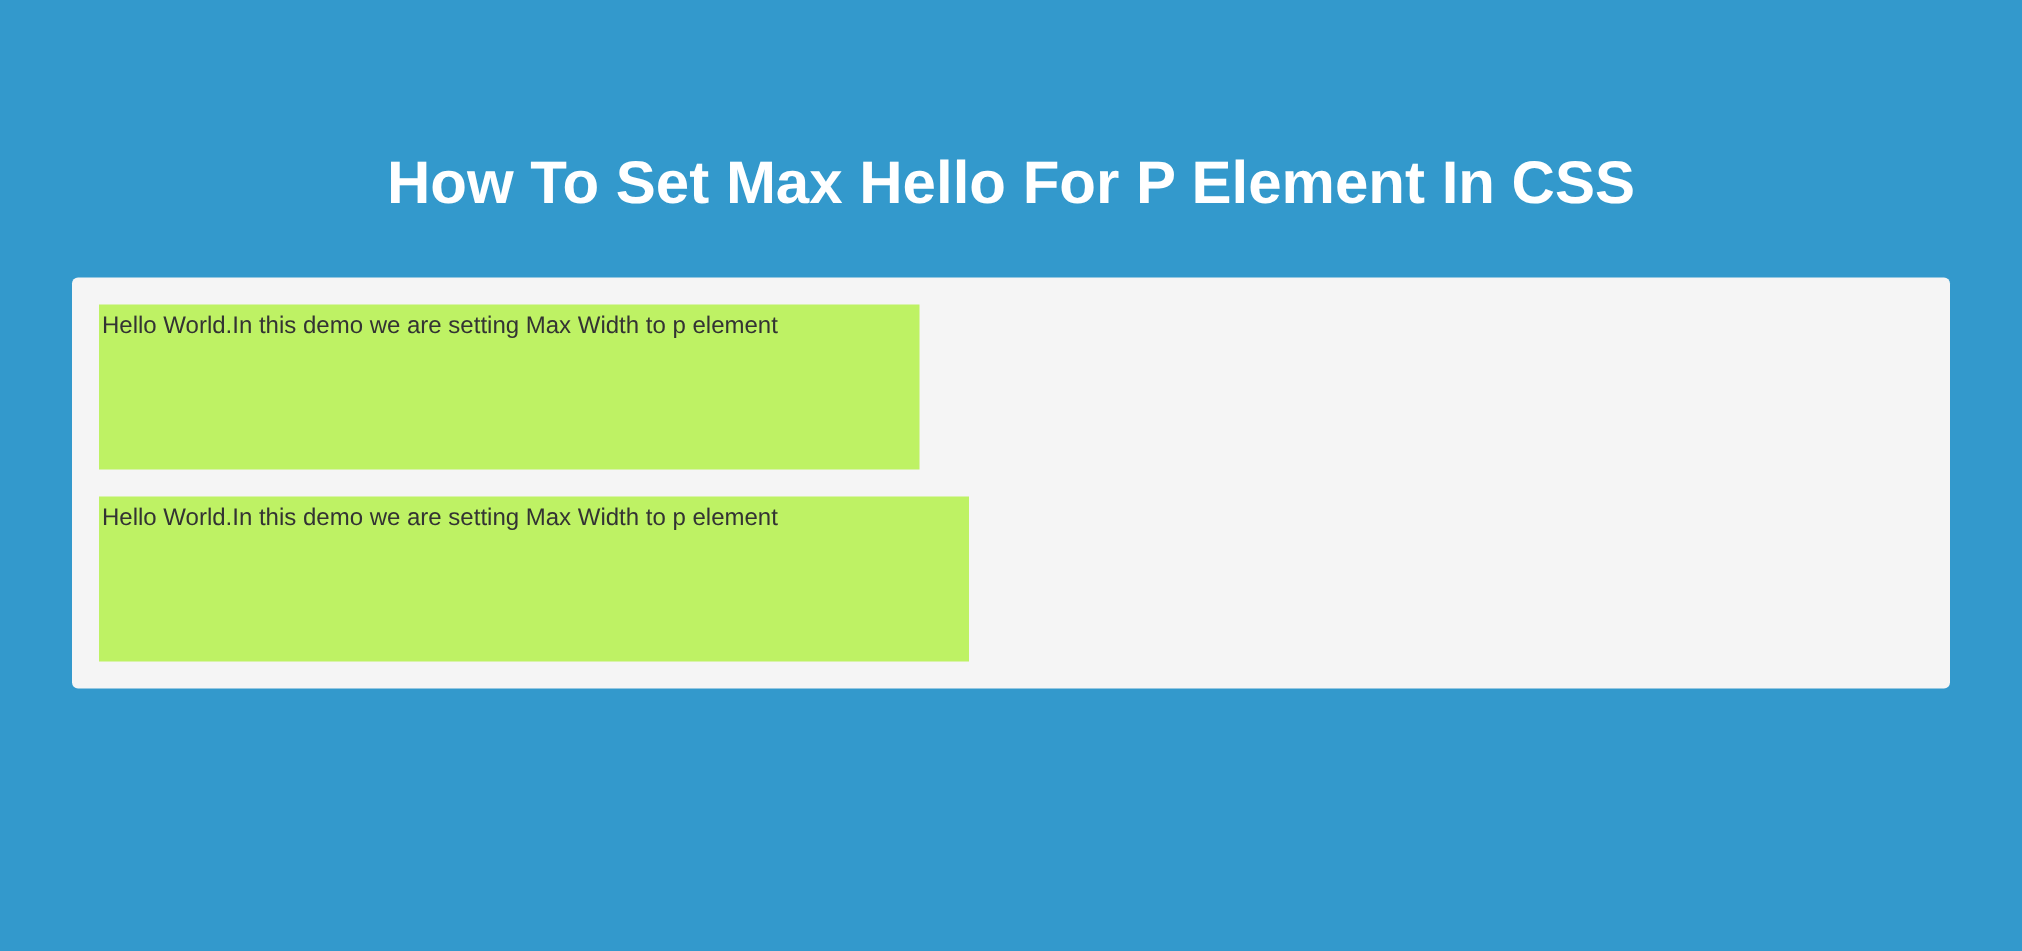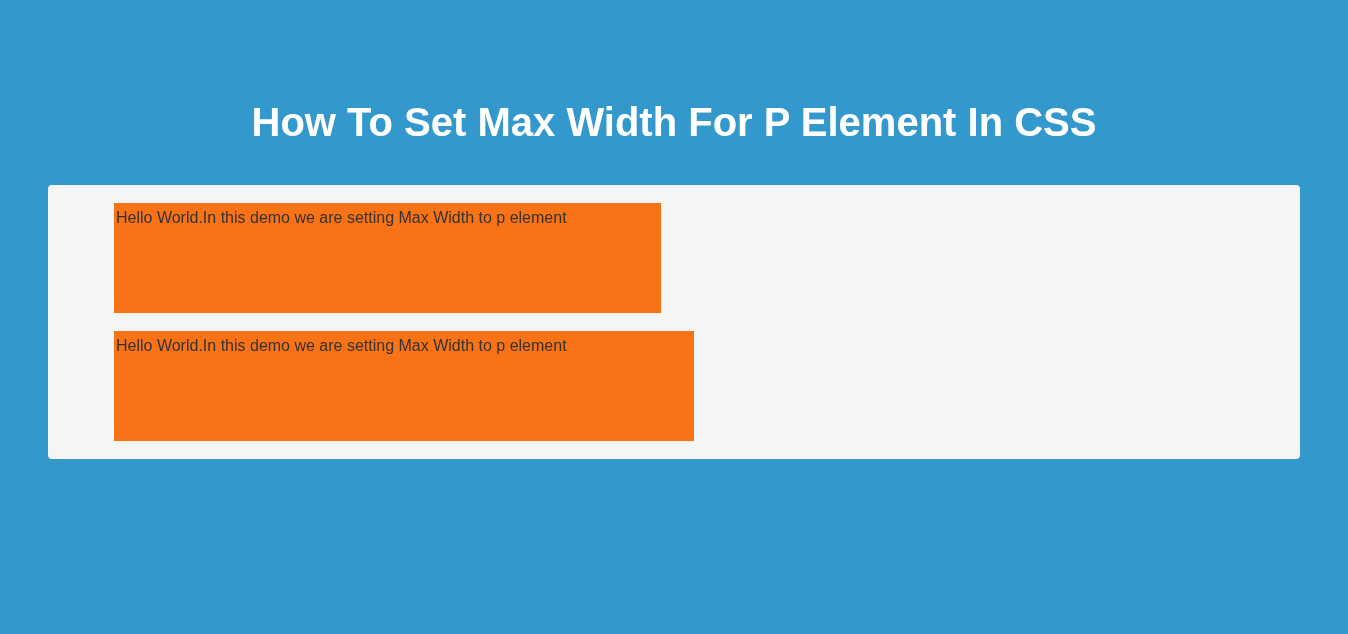--- a/index.html
+++ b/index.html
@@ -22,38 +22,37 @@
       margin-top: 60px;
       margin-bottom: 40px;
     }
     .content-panel {
       background-color: #f5f5f5;
       border-radius: 4px;
       padding: 18px;
       margin: 0 8px;
     }
     .demo-paragraph {
-      background-color: #f97316;
+      background-color: #bef264;
       color: #333333;
       font-size: 16px;
       height: 110px;
       margin-bottom: 18px;
       padding: 4px 2px;
       line-height: 1.4;
-      margin-left: 48px;
     }
     .demo-paragraph.first {
       max-width: 547px;
     }
     .demo-paragraph.second {
       max-width: 580px;
       margin-bottom: 0;
     }
   </style>
 </head>
 <body>
 
-<h1 class="page-title">How To Set Max Width For P Element In CSS</h1>
+<h1 class="page-title">How To Set Max Hello For P Element In CSS</h1>
 
 <div class="content-panel">
   <p class="demo-paragraph first">Hello World.In this demo we are setting Max Width to p element</p>
   <p class="demo-paragraph second">Hello World.In this demo we are setting Max Width to p element</p>
 </div>
 
 </body></html>

